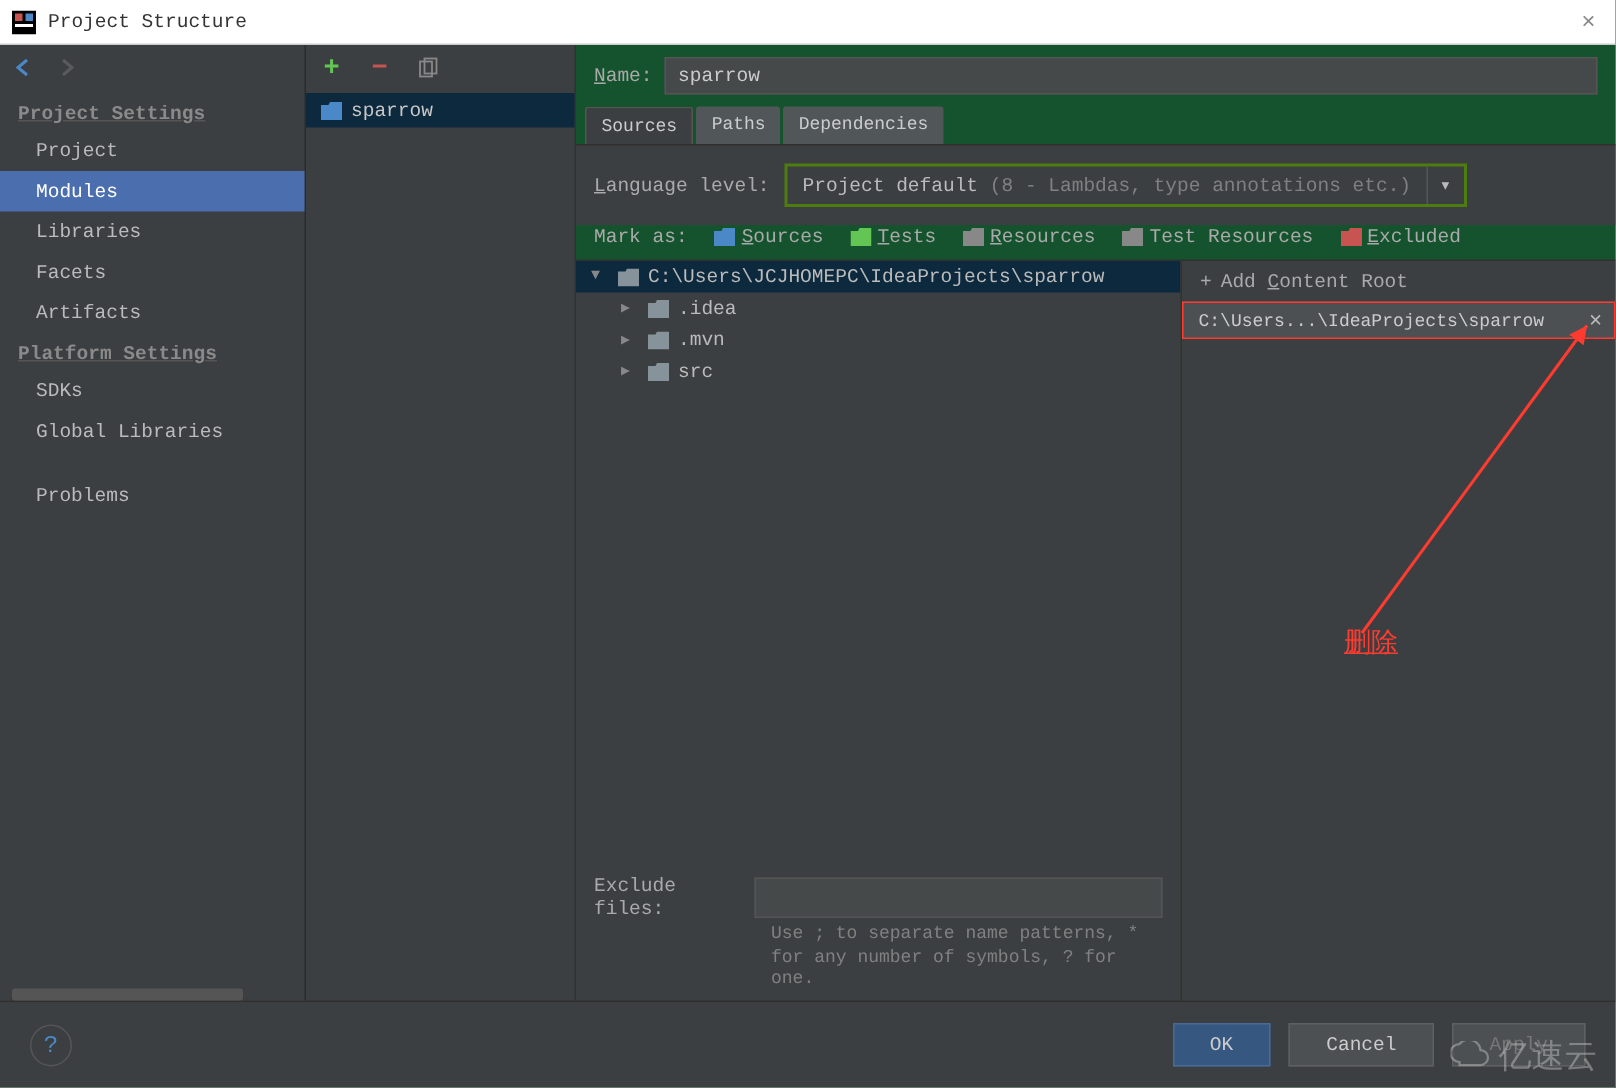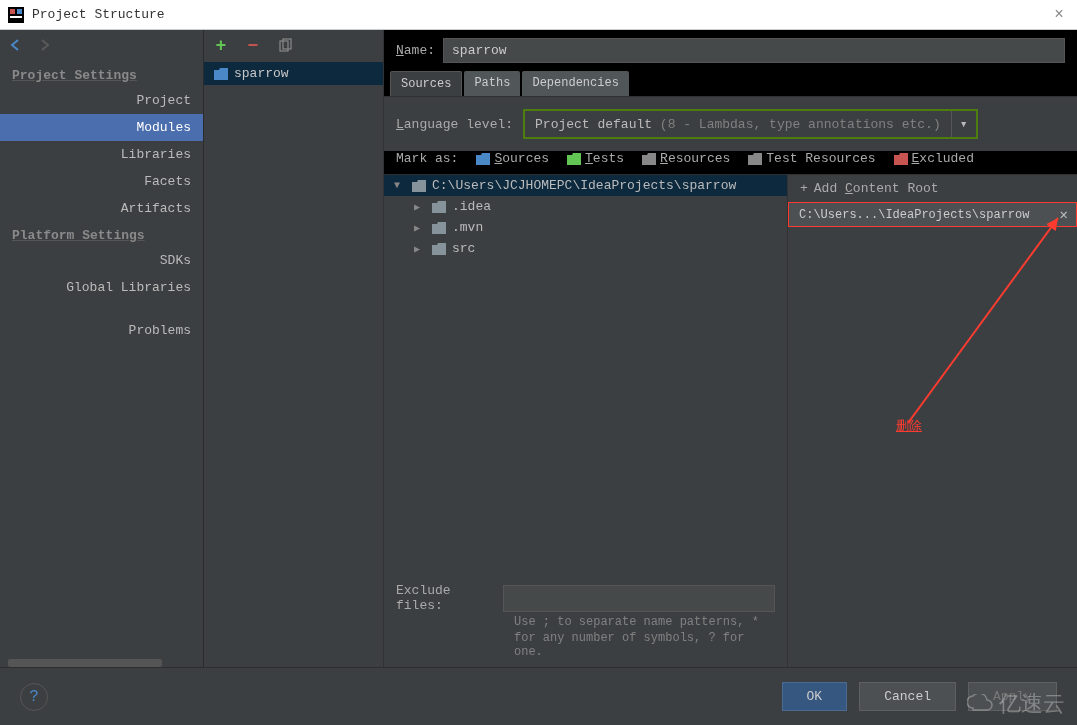--- a/index.html
+++ b/index.html
@@ -65,21 +65,20 @@
   color: #8a8a8a;
   padding: 6px 12px 4px;
   font-weight: bold;
   text-decoration: underline;
   text-decoration-color: #555;
 }
 .nav-item {
   color: #bbb;
   padding: 6px 12px 6px 24px;
   cursor: pointer;
-  text-align: right;
 }
 .nav-item.selected {
   background: #4b6eaf;
   color: #fff;
 }
 .mod-column {
   width: 180px;
   background: #3c3f41;
   border-right: 1px solid #323232;
   display: flex;
@@ -99,21 +98,21 @@
 .mod-item {
   display: flex; align-items: center;
   padding: 4px 10px;
   background: #0d293e;
   color: #c7c7c7;
   gap: 6px;
 }
 .folder-icon { width: 14px; height: 12px; display: inline-block; }
 .main-panel {
   flex: 1;
-  background: #000000;
+  background: #14532d;
   display: flex;
   flex-direction: column;
   min-width: 0;
   justify-content: center;
 }
 .name-row {
   display: flex; align-items: center;
   padding: 8px 12px;
   gap: 8px;
 }
@@ -261,21 +260,21 @@
   display: flex; align-items: center; gap: 6px;
   pointer-events: none;
 }
 .annotation-arrow {
   position: absolute;
   pointer-events: none;
 }
 .annotation-text {
   position: absolute;
   color: #ff3b30;
-  font-size: 13px;
+  font-size: 18px;
   pointer-events: none;
   text-decoration: underline;
 }
 .scrollbar-thumb {
   position: absolute;
   left: 8px; bottom: 0;
   width: 154px; height: 8px;
   background: #555;
   border-radius: 2px;
 }

